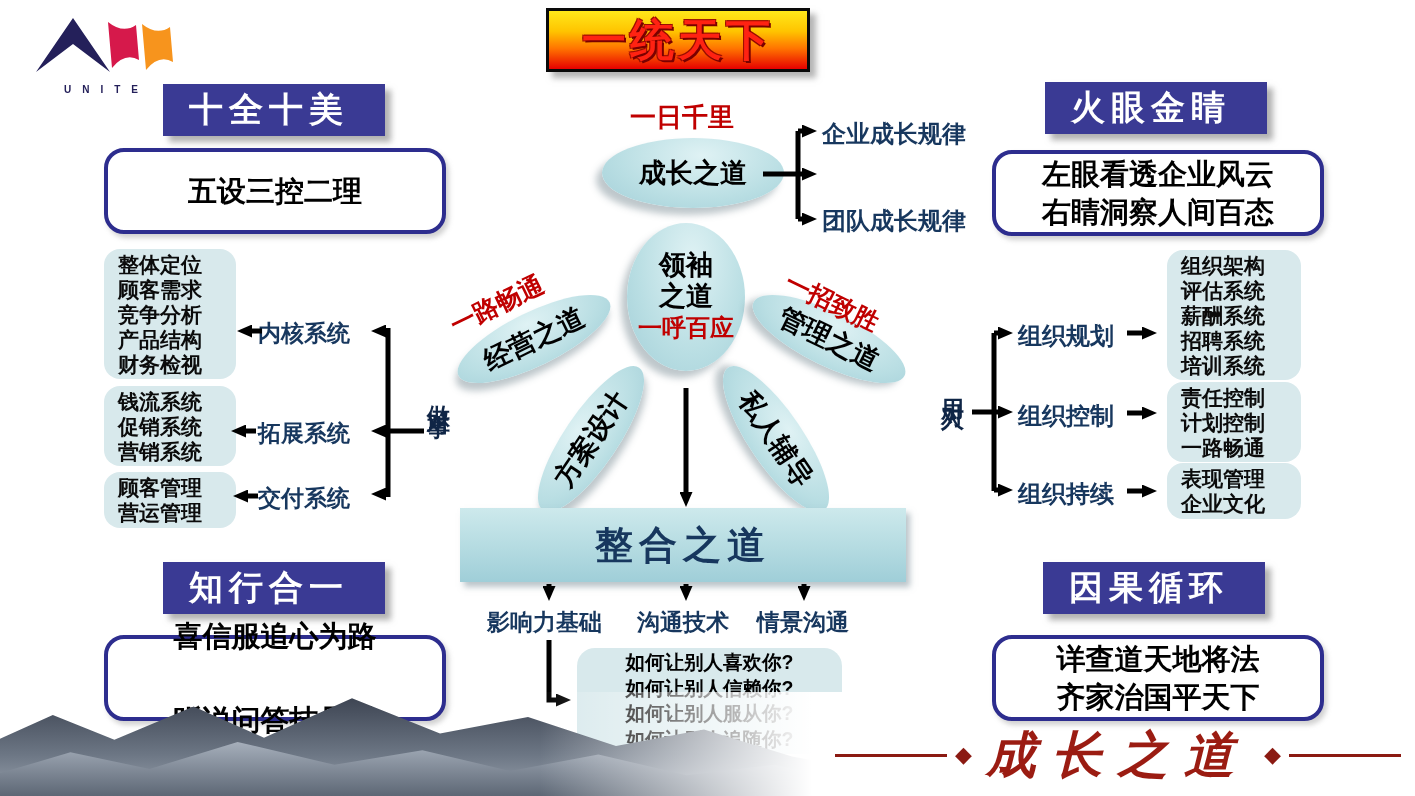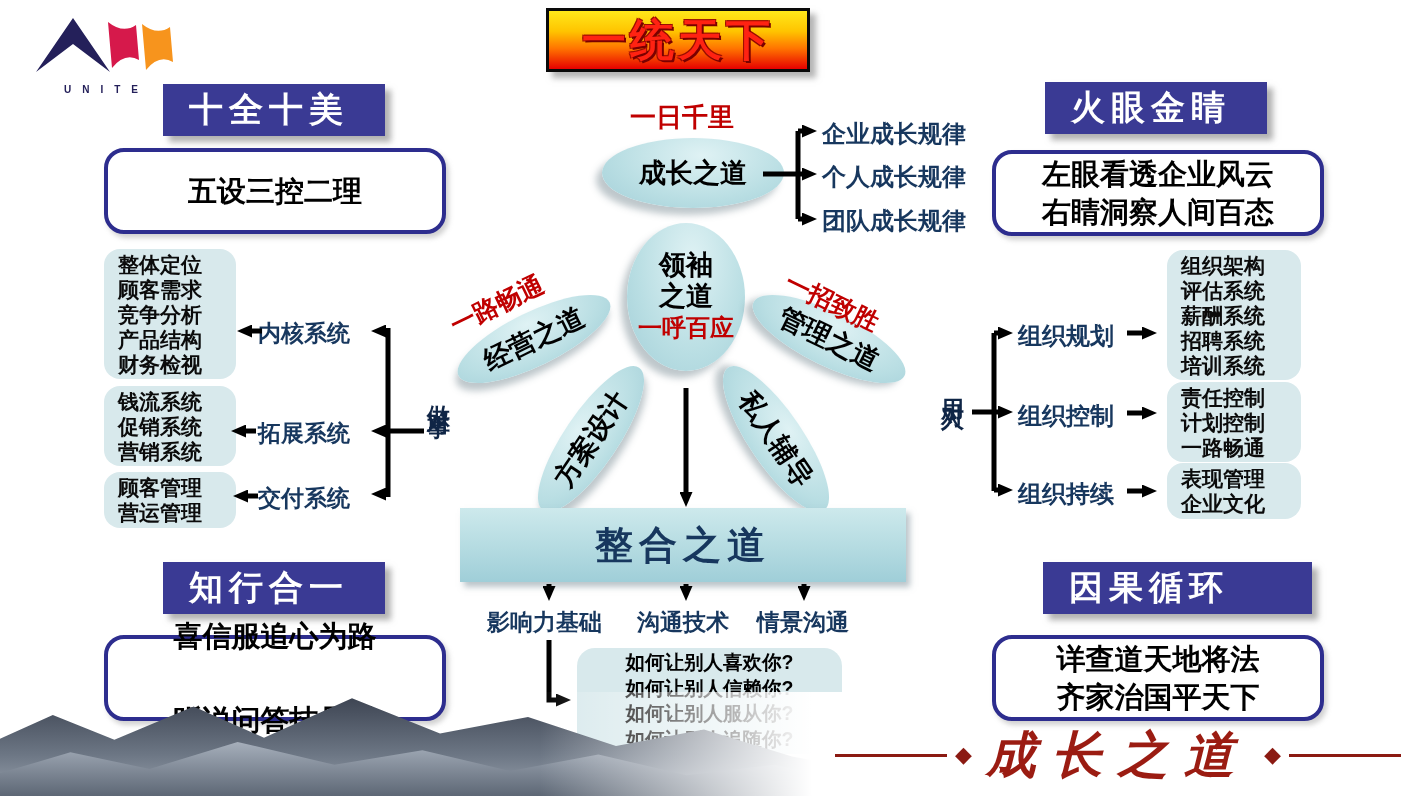--- a/index.html
+++ b/index.html
@@ -150,21 +150,21 @@
     <div>左眼看透企业风云</div>
     <div>右睛洞察人间百态</div>
   </div>
 
   <div class="hdr" style="left:163px; top:562px; width:222px;">知行合一</div>
   <div class="wbox" style="left:104px; top:635px; width:342px; height:86px;gap:46px;">
     <div>喜信服追心为路</div>
     <div>听说问答技是桥</div>
   </div>
 
-  <div class="hdr" style="left:1043px; top:562px; width:269px;">因果循环</div>
+  <div class="hdr" style="left:1043px; top:562px; width:222px;">因果循环</div>
   <div class="wbox" style="left:992px; top:635px; width:332px; height:86px;">
     <div>详查道天地将法</div>
     <div>齐家治国平天下</div>
   </div>
 
   <div class="lbox" style="left:104px; top:249px; width:132px; height:130px;">
     <div>整体定位</div>
     <div>顾客需求</div>
     <div>竞争分析</div>
     <div>产品结构</div>
@@ -183,21 +183,20 @@
   <div class="navylbl" style="left:258px; top:318px;">内核系统</div>
   <div class="navylbl" style="left:258px; top:418px;">拓展系统</div>
   <div class="navylbl" style="left:258px; top:483px;">交付系统</div>
   <div class="hublbl" style="left:424px; top:387px;">做对事</div>
 
   <div class="redlbl" style="left:630px; top:100px;">一日千里</div>
   <div class="ellipse ell-growth">
     <span>成长之道</span>
   </div>
   <div class="outlbl" style="left:822px; top:118px;">企业成长规律</div>
-  <div class="outlbl" style="left:822px; top:161px;">个人成长规律</div>
   <div class="outlbl" style="left:822px; top:205px;">团队成长规律</div>
 
   <div class="ellipse ell-center">
     <div class="ln">领袖</div>
     <div class="ln">之道</div>
     <div class="rd">一呼百应</div>
   </div>
 
   <div class="petal" style="left:450px; top:312px; width:168px; height:54px; transform:rotate(-26deg);">
     <span>经营之道</span>

